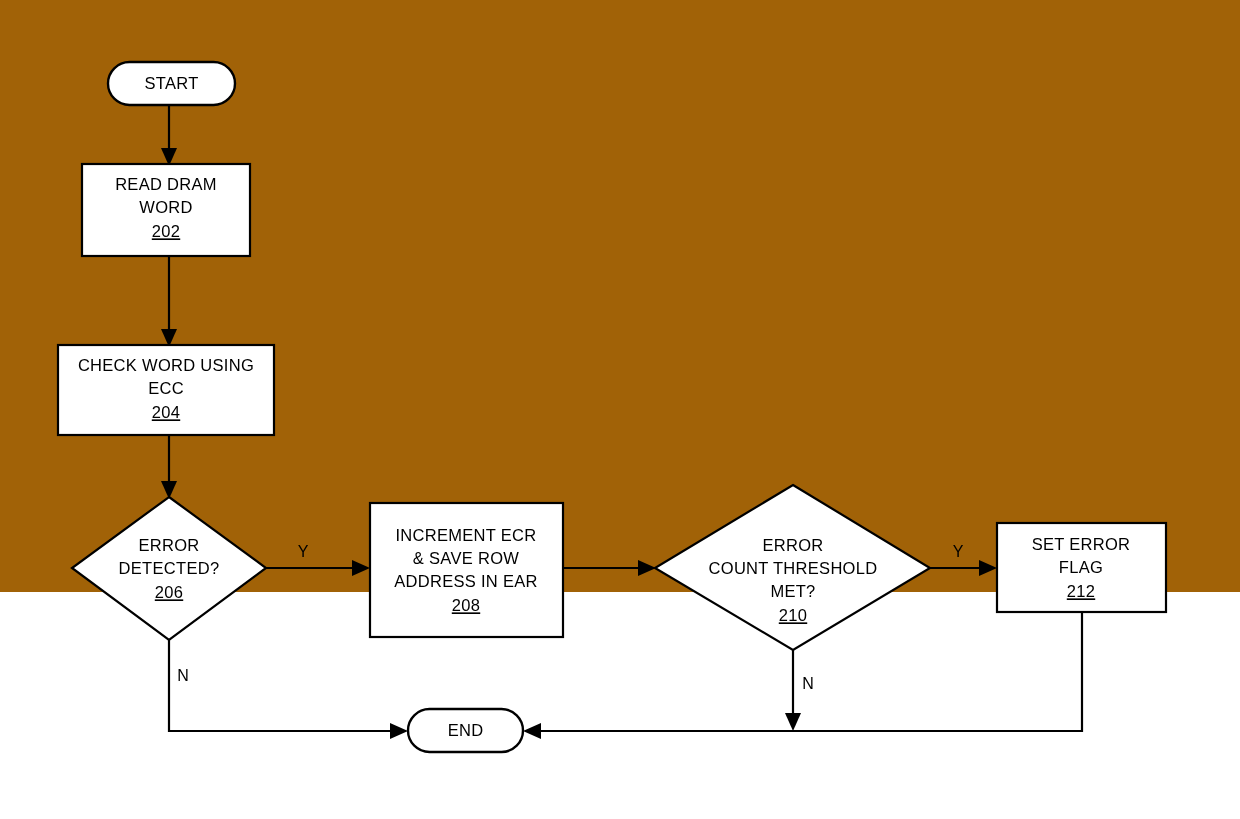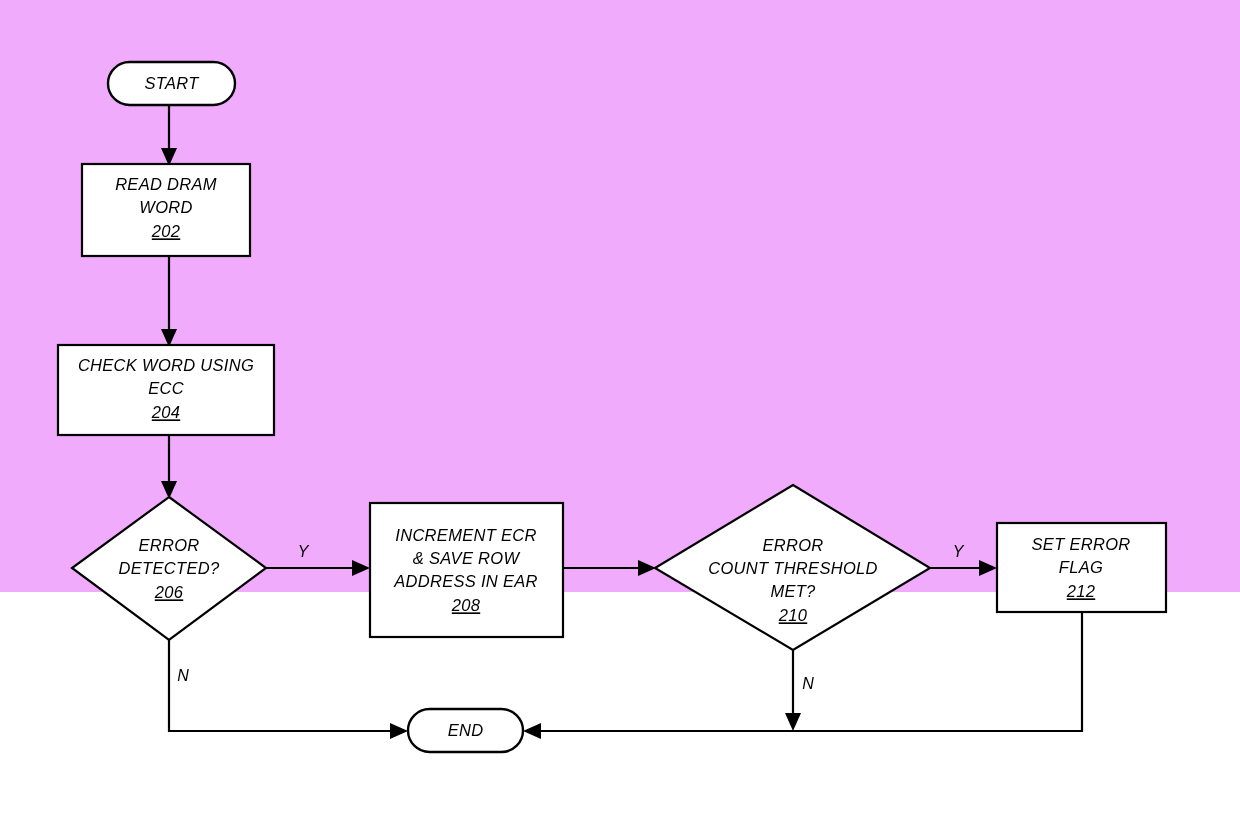--- a/index.html
+++ b/index.html
@@ -10,22 +10,21 @@
   body {
     width: 1240px;
     height: 819px;
     font-family: "Liberation Sans", sans-serif;
     overflow: hidden;
   }
   #flowchart-root {
     position: relative;
     width: 1240px;
     height: 592px;
-    background: #f0abfc;
-    font-style: italic;
+    background: #a16207;
   }
   svg#flow-svg {
     display: block;
     width: 1240px;
     height: 819px;
   }
   .node-shape {
     fill: #ffffff;
     stroke: #000000;
     stroke-width: 2.2;

